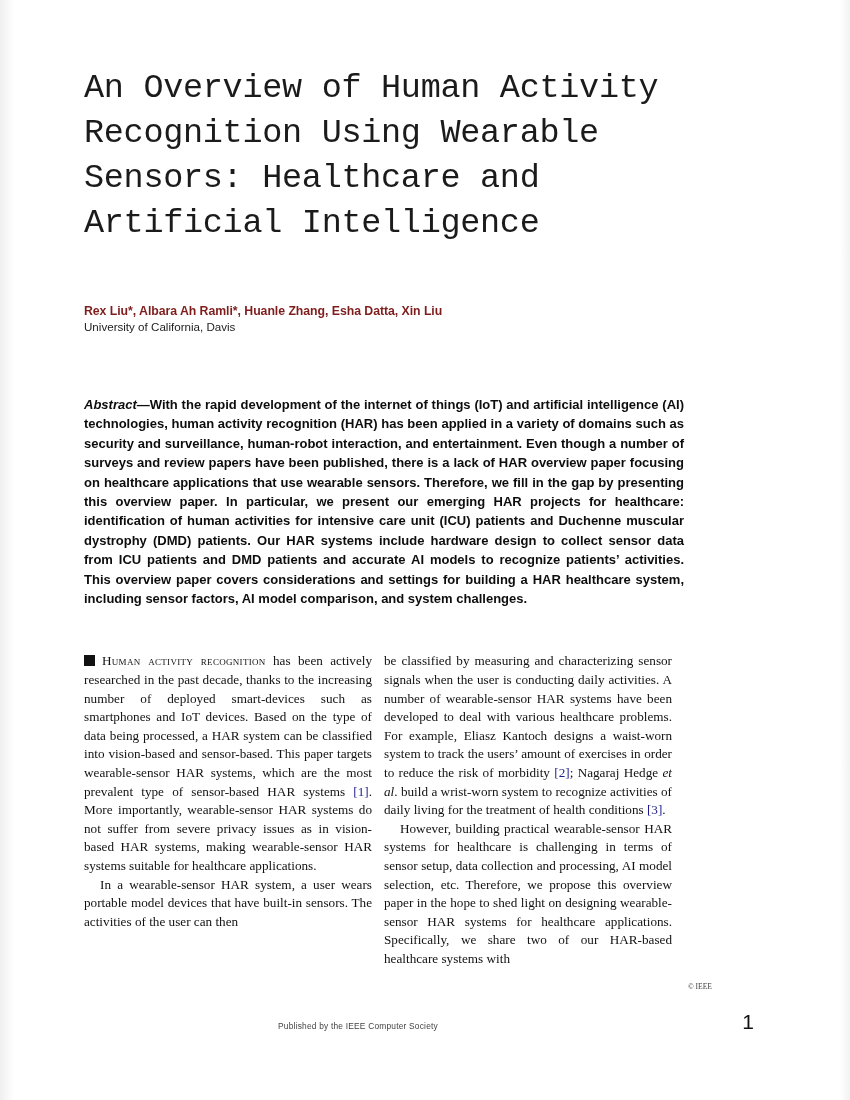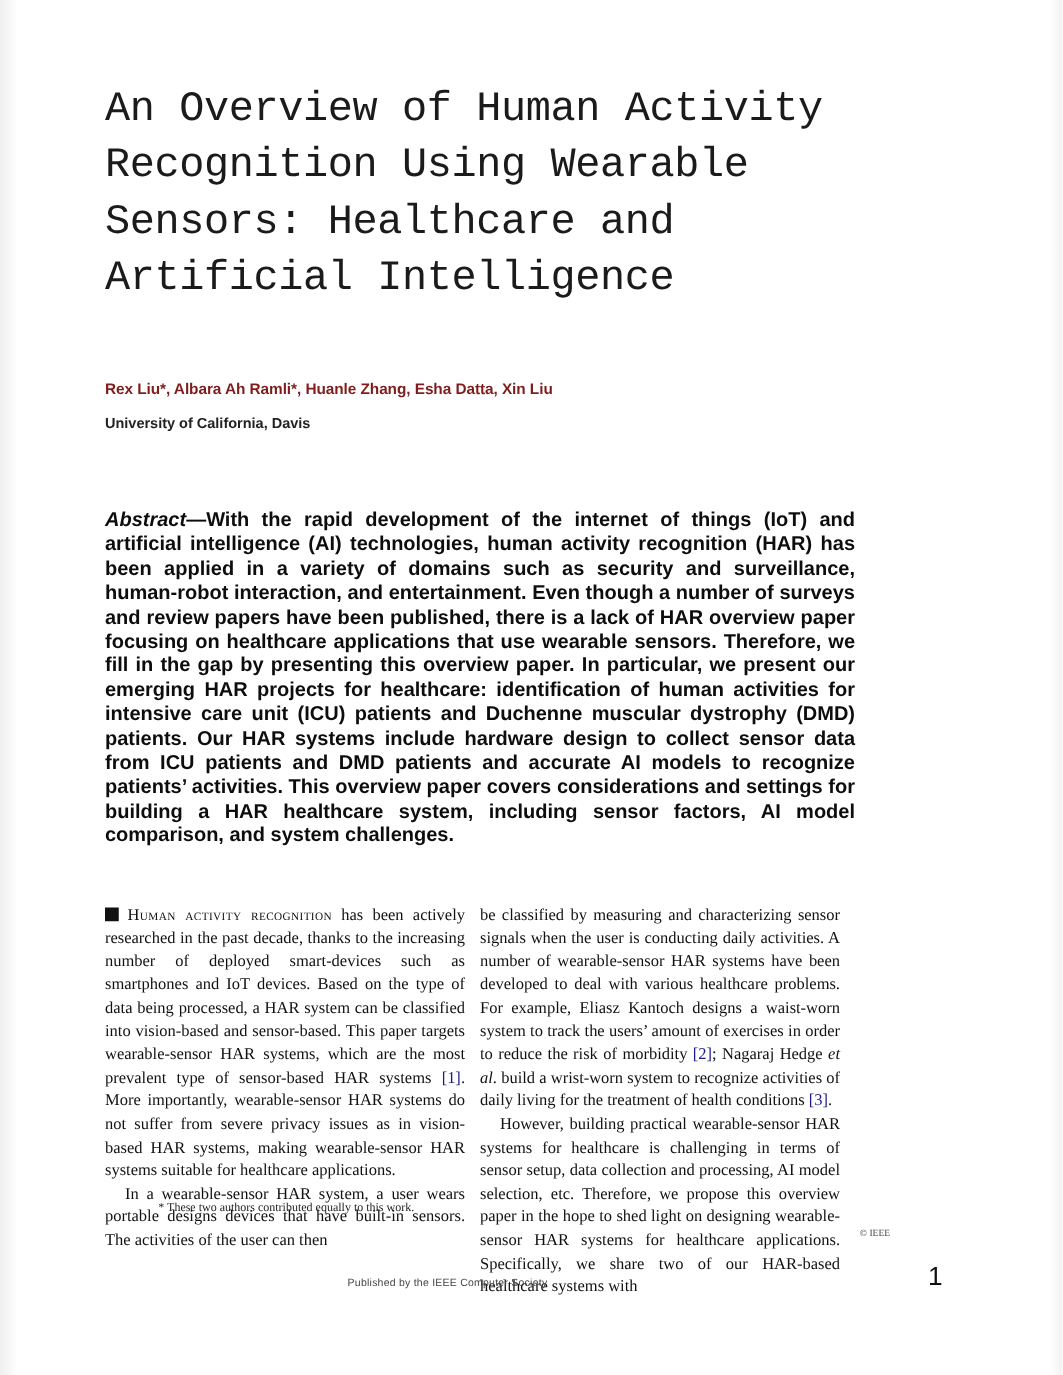--- a/index.html
+++ b/index.html
@@ -38,31 +38,31 @@
 
   .authors {
     margin-top: 58px;
     font-family: "Liberation Sans", sans-serif;
     font-size: 12.3px;
     font-weight: bold;
     letter-spacing: -0.05px;
     color: #7f1d1d;
   }
   .affiliation {
-    margin-top: 14px;
+    margin-top: 2px;
     font-family: "Liberation Sans", sans-serif;
     font-size: 11.6px;
-    font-weight: 700;
+    font-weight: 400;
     color: #222;
   }
 
   .abstract {
     margin-top: 62px;
     font-family: "Liberation Sans", sans-serif;
-    font-size: 16px;
+    font-size: 13px;
     font-weight: bold;
     line-height: 19.4px;
     text-align: justify;
     color: #0d0d0d;
     width: 600px;
   }
   .abstract .abs-label {
     font-style: italic;
     font-weight: bold;
   }
@@ -186,31 +186,30 @@
     <div class="affiliation">University of California, Davis</div>
 
     <div class="abstract">
       <span class="abs-label">Abstract</span><span>—</span><span>With the rapid development of the internet of things (IoT) and artificial intelligence (AI) technologies, human activity recognition (HAR) has been applied in a variety of domains such as security and surveillance, human-robot interaction, and entertainment. Even though a number of surveys and review papers have been published, there is a lack of HAR overview paper focusing on healthcare applications that use wearable sensors. Therefore, we fill in the gap by presenting this overview paper. In particular, we present our emerging HAR projects for healthcare: identification of human activities for intensive care unit (ICU) patients and Duchenne muscular dystrophy (DMD) patients. Our HAR systems include hardware design to collect sensor data from ICU patients and DMD patients and accurate AI models to recognize patients’ activities. This overview paper covers considerations and settings for building a HAR healthcare system, including sensor factors, AI model comparison, and system challenges.</span>
     </div>
 
     <div class="cols">
 
       <div class="col">
         <p><span class="dropcap-square"></span><span class="smallcaps">Human activity recognition</span><span> has been actively researched in the past decade, thanks to the increasing number of deployed smart-devices such as smartphones and IoT devices. Based on the type of data being processed, a HAR system can be classified into vision-based and sensor-based. This paper targets wearable-sensor HAR systems, which are the most prevalent type of sensor-based HAR systems </span><span class="ref">[1]</span><span>. More importantly, wearable-sensor HAR systems do not suffer from severe privacy issues as in vision-based HAR systems, making wearable-sensor HAR systems suitable for healthcare applications.</span></p>
-        <p>In a wearable-sensor HAR system, a user wears portable designs devices that have built-in sensors. The activities of the user can then</p>
+        <p>In a wearable-sensor HAR system, a user wears portable model devices that have built-in sensors. The activities of the user can then</p>
       </div>
 
       <div class="col">
         <p><span>be classified by measuring and characterizing sensor signals when the user is conducting daily activities. A number of wearable-sensor HAR systems have been developed to deal with various healthcare problems. For example, Eliasz Kantoch designs a waist-worn system to track the users’ amount of exercises in order to reduce the risk of morbidity </span><span class="ref">[2]</span><span>; Nagaraj Hedge </span><span class="ital">et al</span><span>. build a wrist-worn system to recognize activities of daily living for the treatment of health conditions </span><span class="ref">[3]</span><span>.</span></p>
         <p>However, building practical wearable-sensor HAR systems for healthcare is challenging in terms of sensor setup, data collection and processing, AI model selection, etc. Therefore, we propose this overview paper in the hope to shed light on designing wearable-sensor HAR systems for healthcare applications. Specifically, we share two of our HAR-based healthcare systems with</p>
       </div>
 
     </div>
   </div>
 
-  <div class="footnote">* These two authors contributed equally to this work.</div>
 
   <div class="footer-rule"></div>
   <div class="footer-center">Published by the IEEE Computer Society</div>
   <div class="footer-ieee">© IEEE</div>
   <div class="page-number">1</div>
 
 </div>
 
 </body></html>

